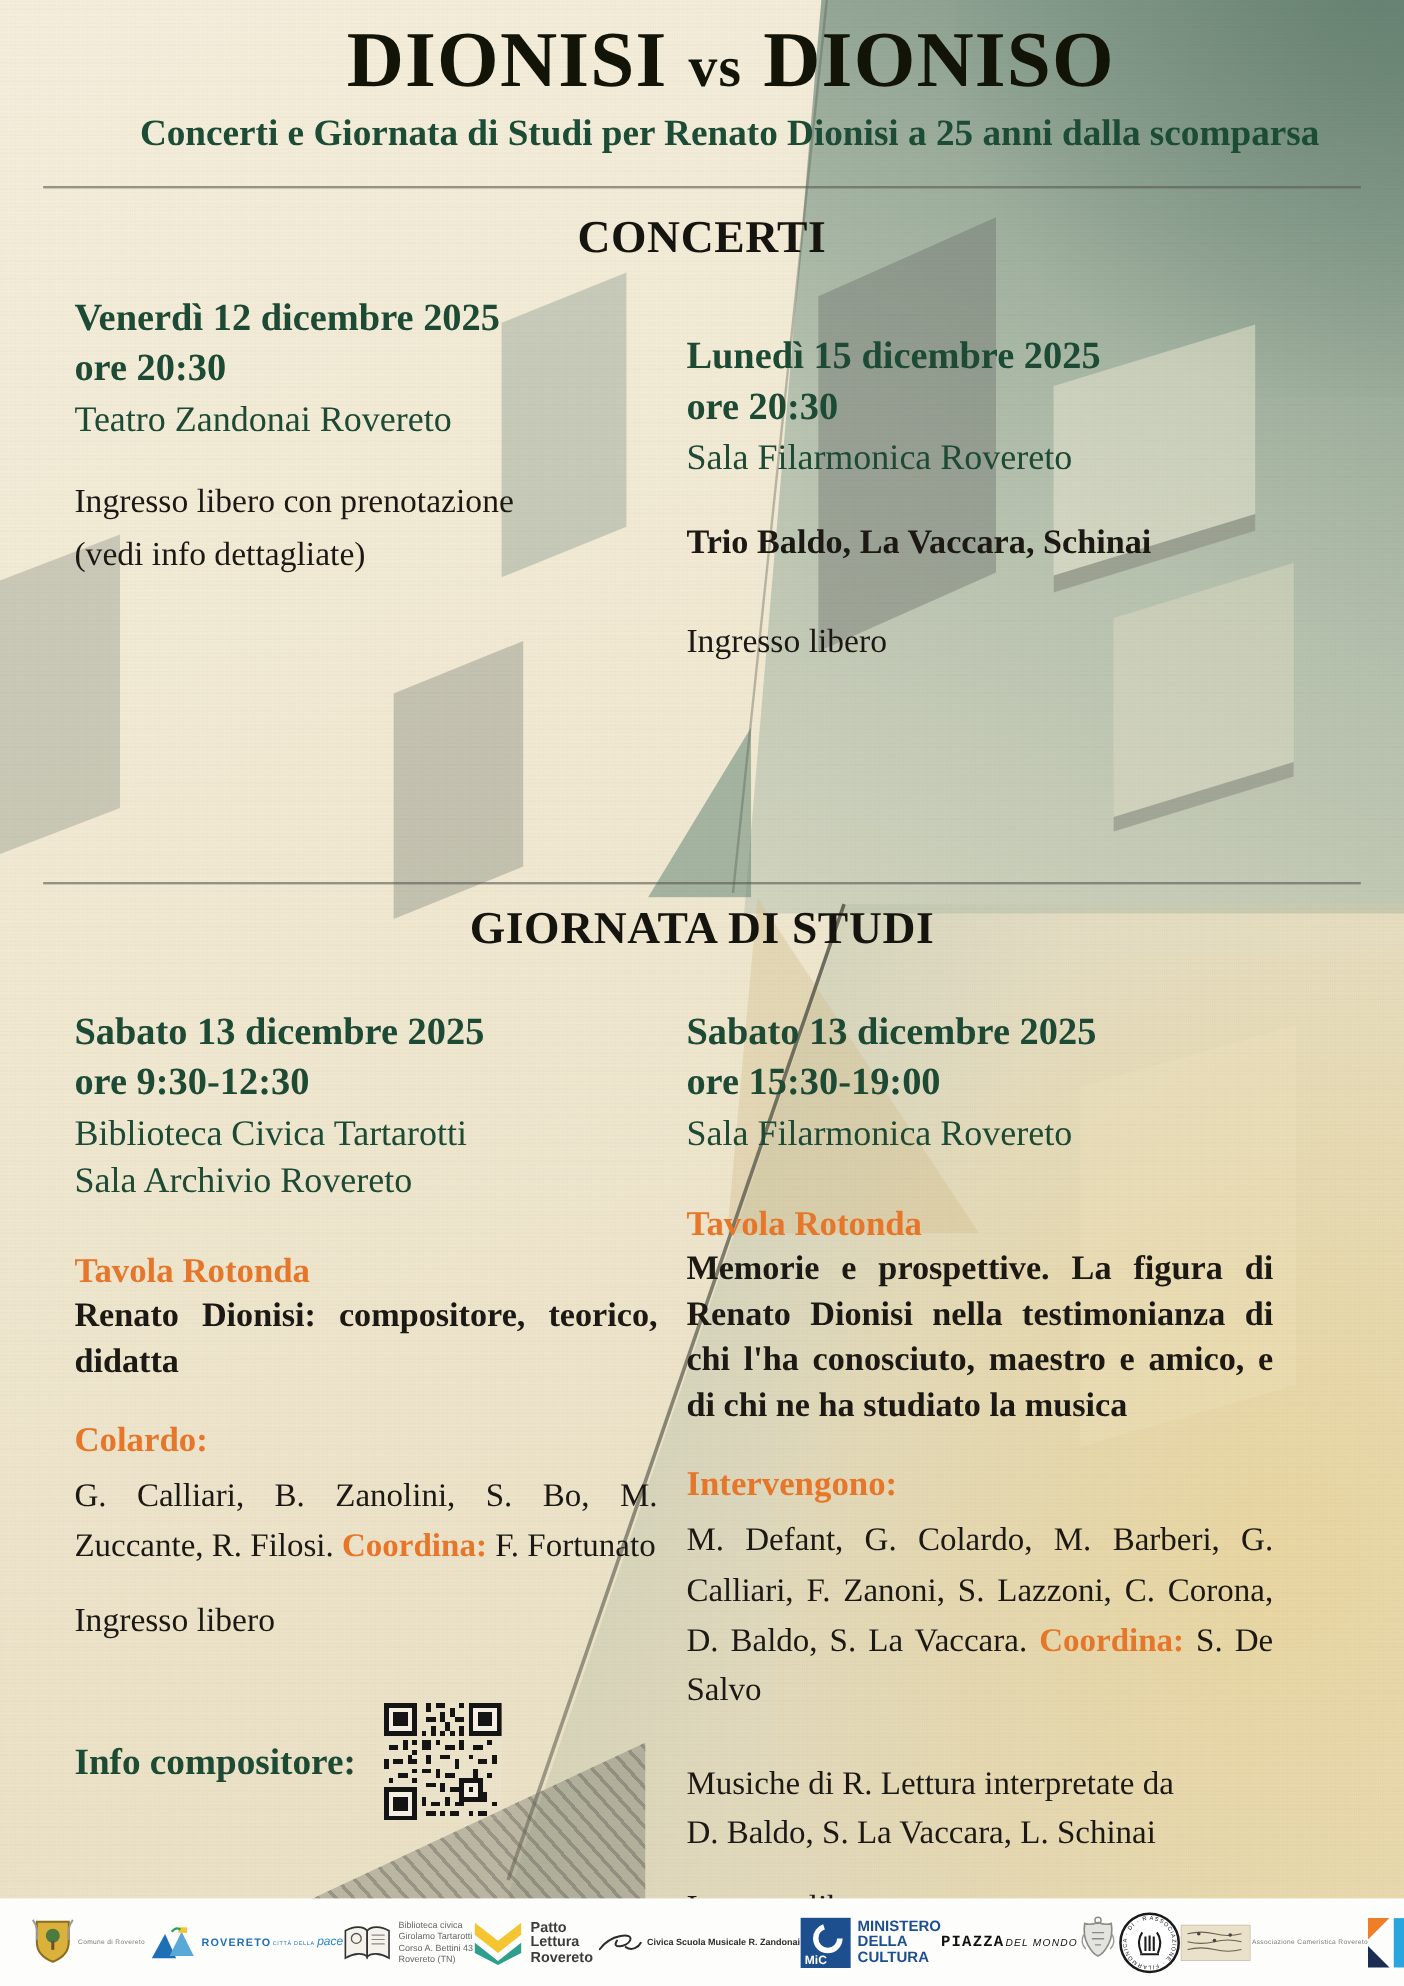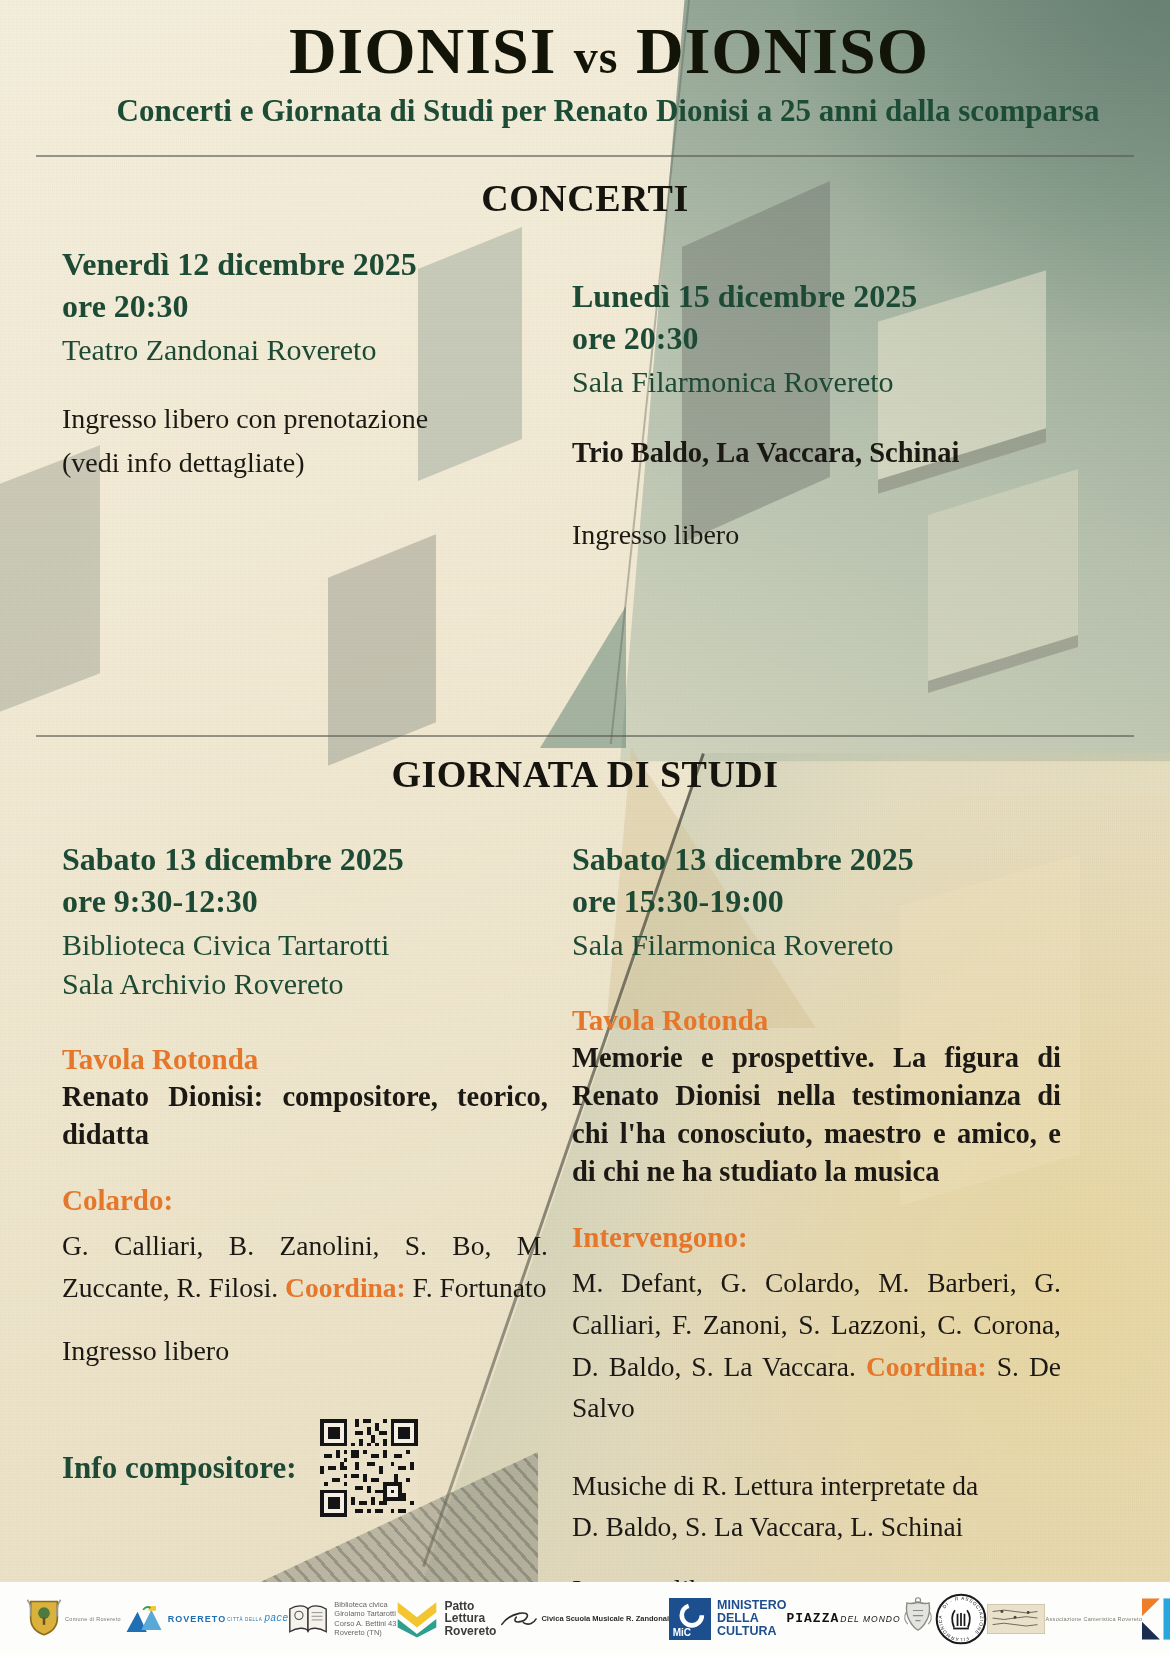--- a/index.html
+++ b/index.html
@@ -74,21 +74,21 @@
   .footer{position:absolute;left:0;right:0;bottom:0;height:73px;background:#fdfdfb;z-index:6;
     display:flex;align-items:center;justify-content:space-between;padding:0 24px;
     font-family:"Liberation Sans","DejaVu Sans",sans-serif;}
   .logo{display:flex;align-items:center;gap:6px;flex:0 0 auto;}
   .logo-col{display:flex;flex-direction:row;align-items:center;gap:1px;}
   .cap{font-size:5.5px;color:#7a7a72;letter-spacing:.3px;}
   .bib-text{font-size:7.5px;color:#666;line-height:1.25;}
   .patto-text{font-size:12px;font-weight:700;color:#3c3c3c;line-height:1.05;}
   .pace-name{font-size:9px;font-weight:700;color:#1f6fb5;letter-spacing:1px;}
   .pace-sub{font-size:4.5px;color:#1f6fb5;letter-spacing:.6px;}
-  .pace-script{font-size:10px;color:#2a86c8;font-style:italic;font-family:Liberation Mono, monospace;}
+  .pace-script{font-size:10px;color:#2a86c8;font-style:italic;font-family:Liberation Sans, sans-serif;}
   .civ-cap{font-size:7.5px;font-weight:700;color:#2c2c2c;}
   .mic-text{font-size:12.5px;font-weight:700;color:#1d4f8f;line-height:1.05;}
   .piazza1{font-size:13px;font-weight:800;color:#111;letter-spacing:1px;font-family:"Liberation Mono",monospace;}
   .piazza2{font-size:8.5px;font-style:italic;color:#111;letter-spacing:1px;}
   .imaie-brand{font-size:15px;line-height:1;}
   .imaie-b1{font-weight:800;color:#1c2d52;}
   .imaie-b2{font-weight:400;color:#5c6b85;}
   .imaie-tag{font-size:6.5px;color:#8a8a8a;text-align:right;}
 </style>
 </head>

